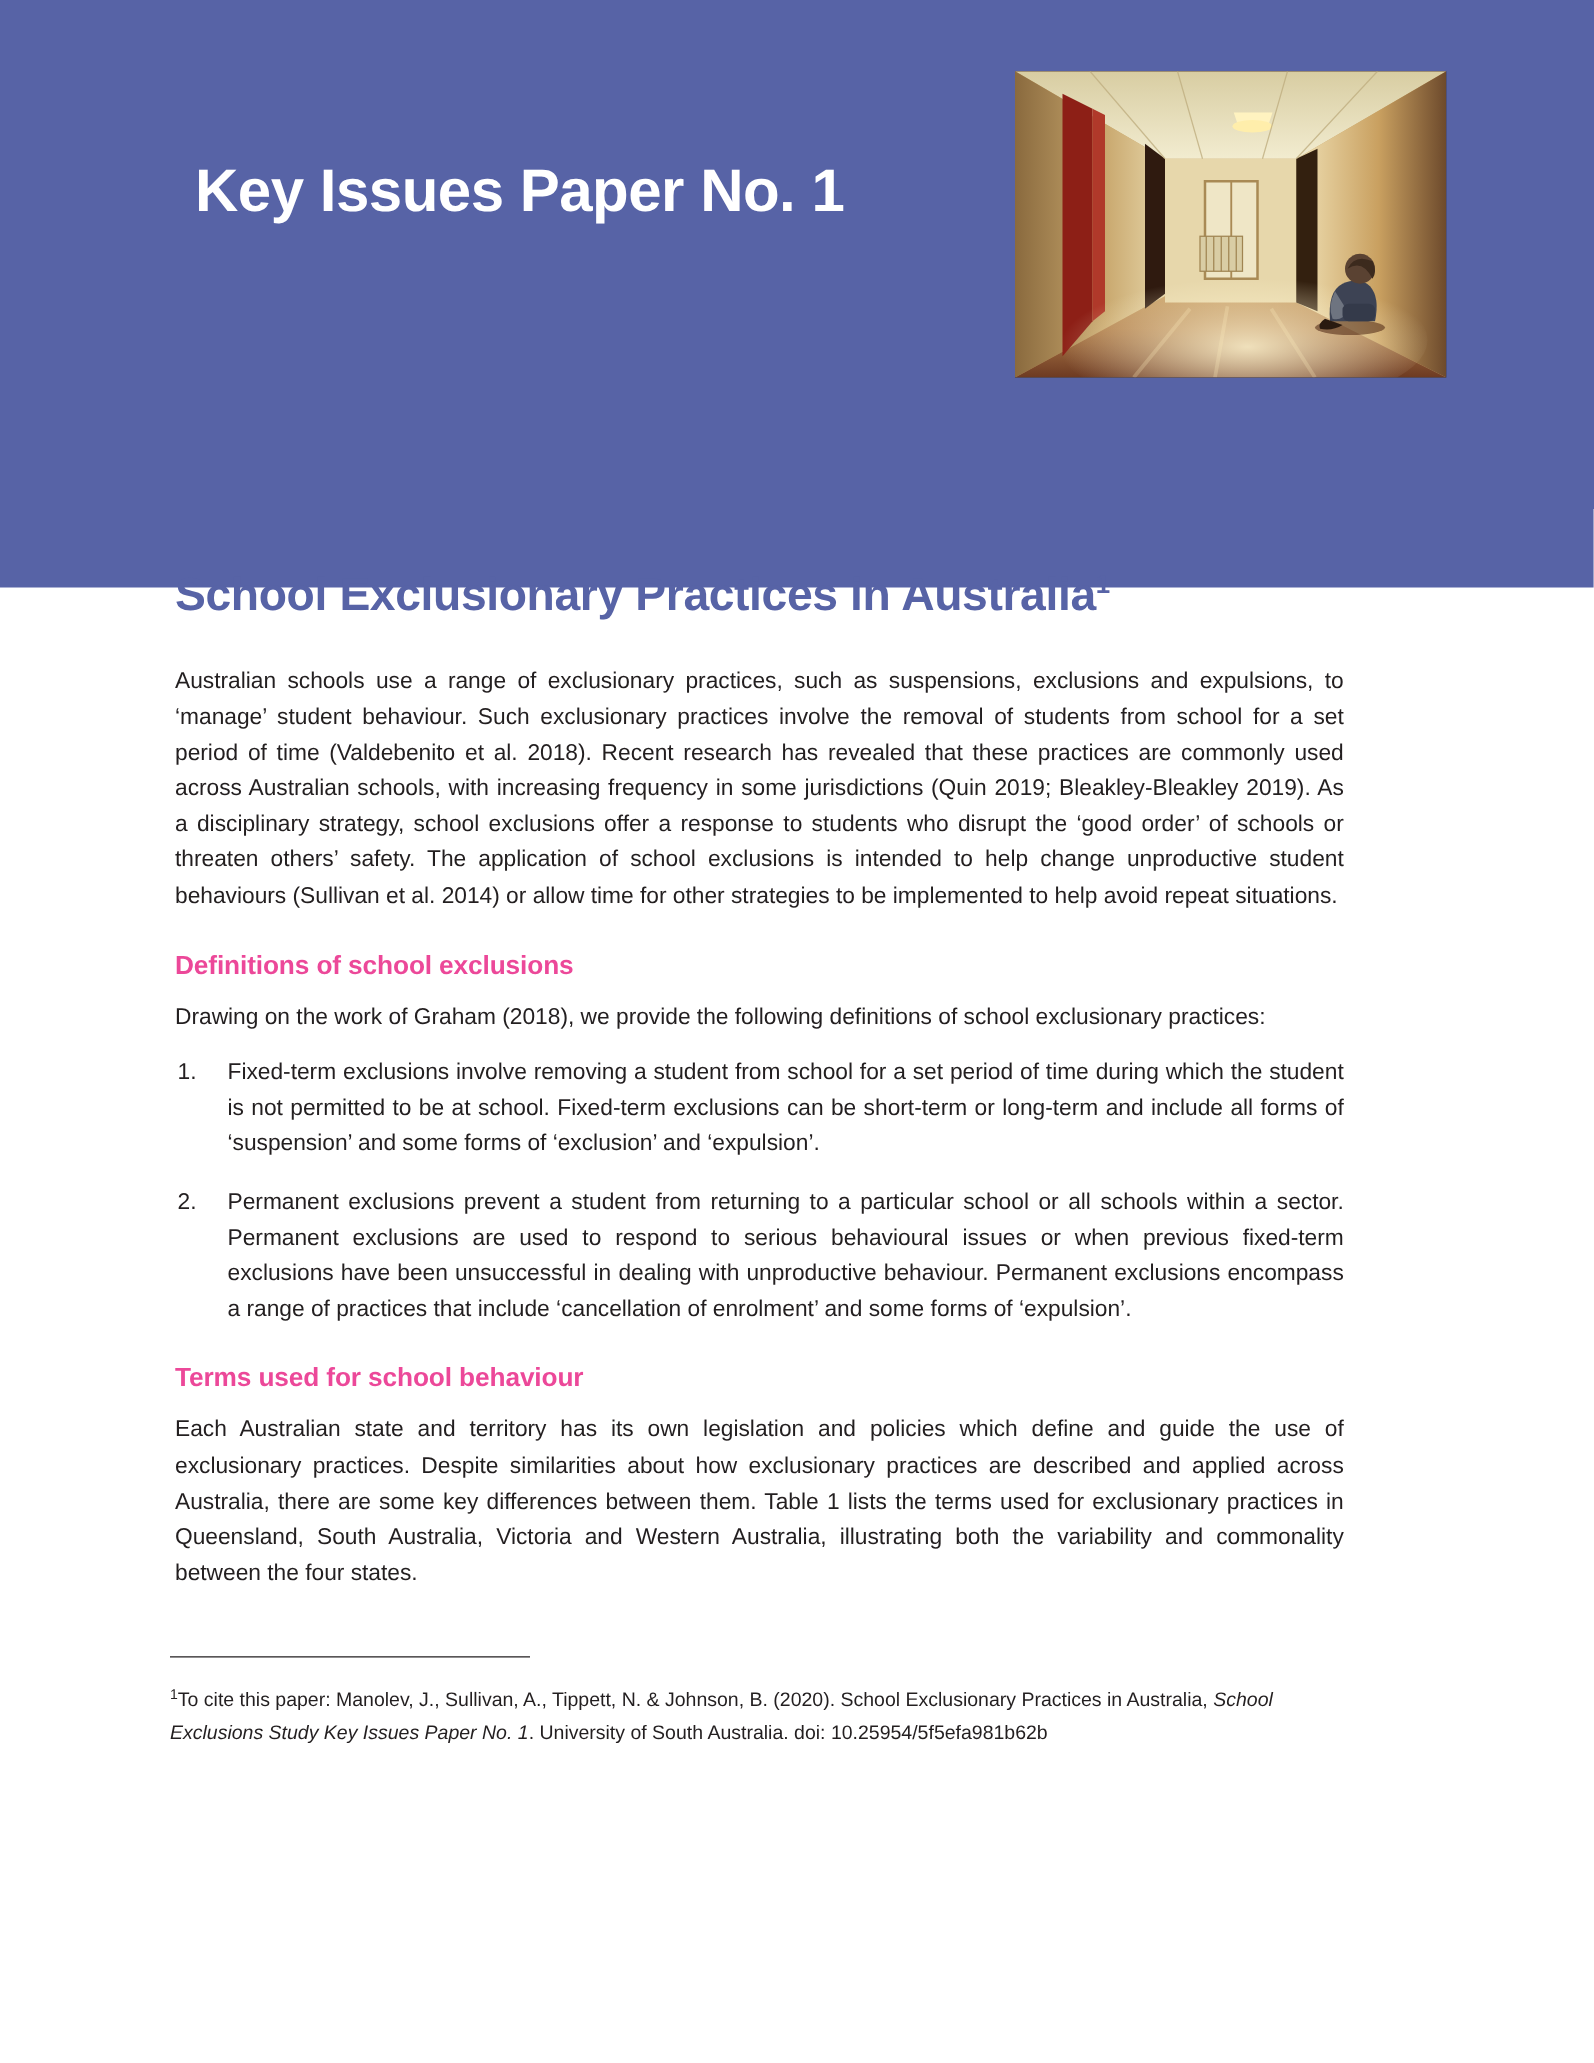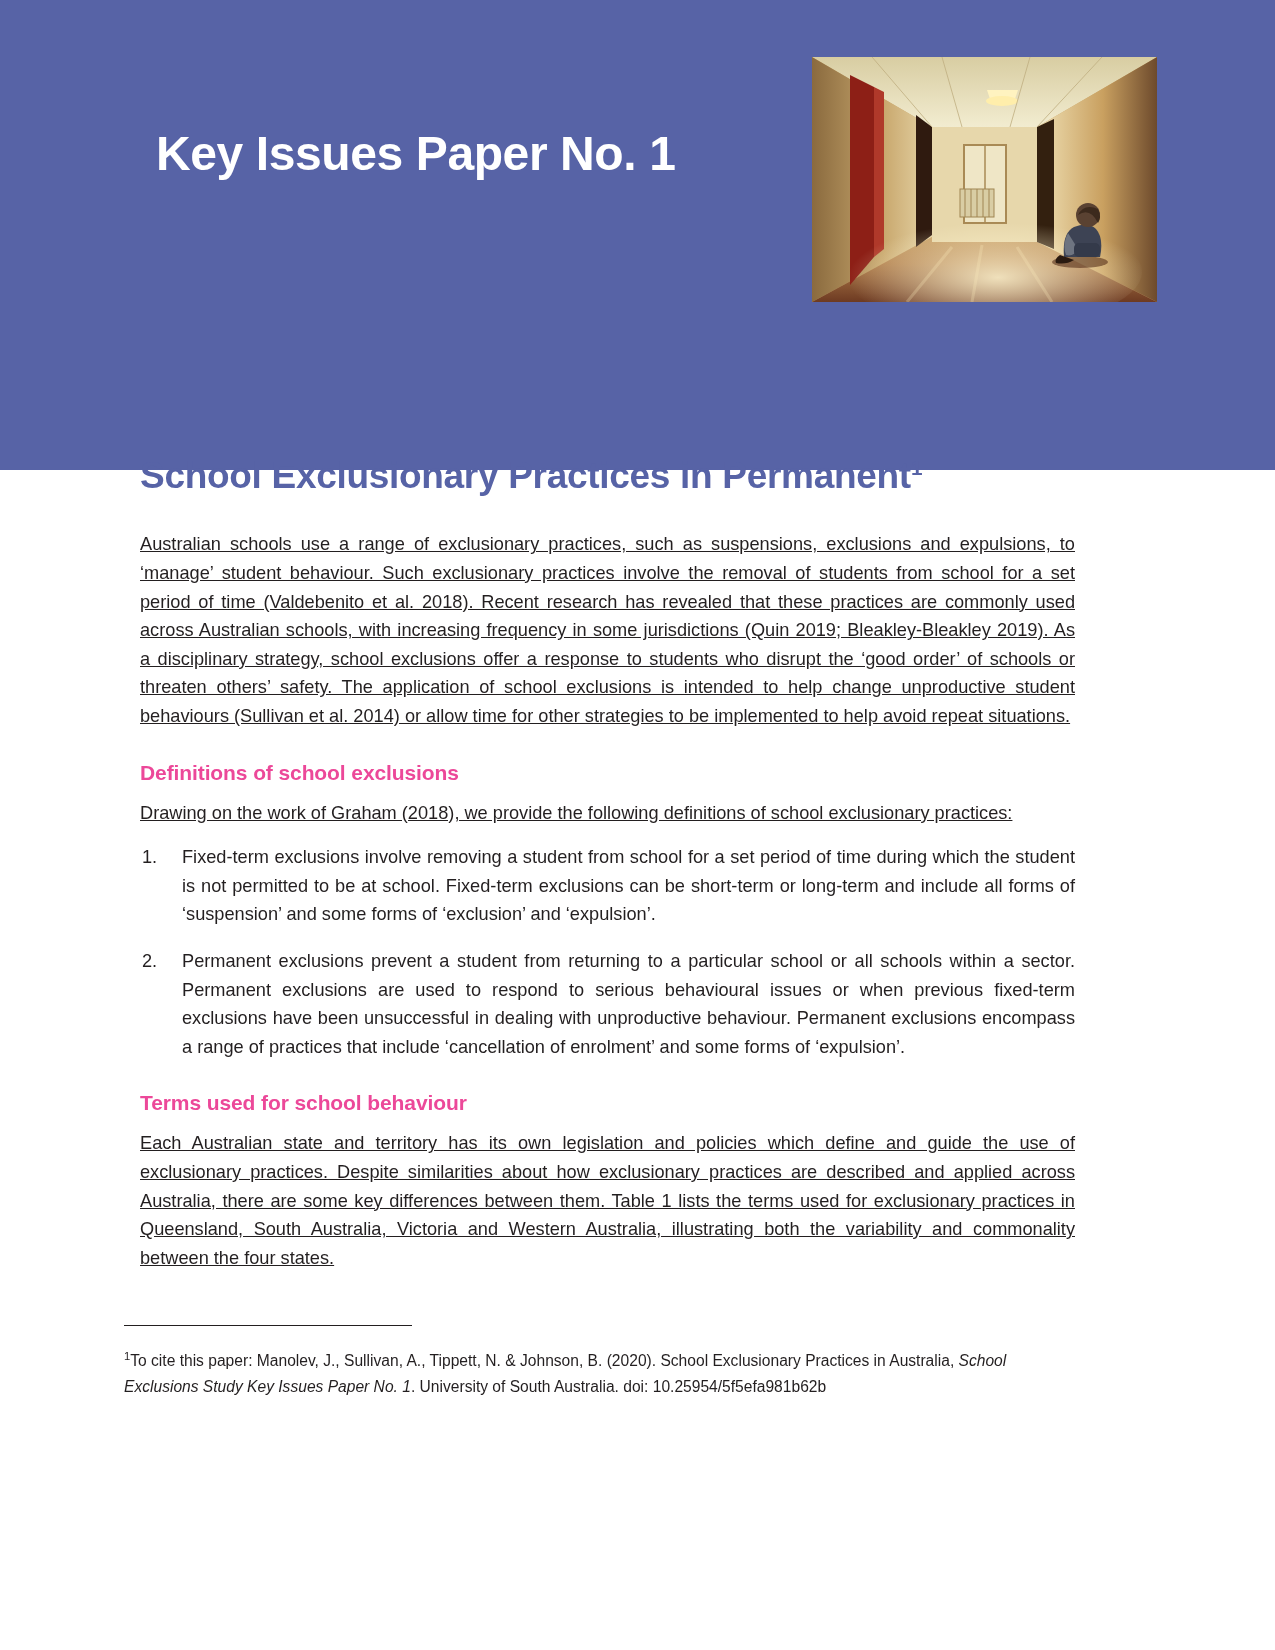--- a/index.html
+++ b/index.html
@@ -78,21 +78,20 @@
     color: #ec4899;
     letter-spacing: -0.1px;
   }
 
   p.body-par {
     margin: 0 0 18px 0;
     font-size: 18.2px;
     line-height: 28.6px;
     text-align: justify;
     color: #231f20;
-    text-decoration: underline;
   }
   p.body-par.tight { margin-bottom: 12px; }
 
   ol.def-list {
     margin: 16px 0 6px 0;
     padding: 0;
     list-style: none;
     counter-reset: defitem;
   }
   ol.def-list li {
@@ -109,21 +108,21 @@
     top: 0;
     width: 30px;
     font-size: 18.2px;
     color: #231f20;
   }
   ol.def-list li b { font-weight: normal; }
 
   
   .footnote-area {
     position: absolute;
-    left: 124px;
+    left: 136px;
     top: 1325px;
     width: 935px;
   }
   .footnote-rule {
     width: 288px;
     height: 1px;
     background: #231f20;
     margin: 0 0 22px 0;
   }
   .footnote-text {
@@ -232,21 +231,21 @@
       <rect x="262" y="186" width="26" height="14" rx="5" fill="#343a4a"></rect>
     </g>
 
     <rect x="0" y="0" width="345" height="245" fill="none"></rect>
   </svg>
 </div>
 
 <div class="content">
 
   <h1 class="doc-title">
-    <span>School Exclusionary Practices in Permanent</span><sup>1</sup>
+    <span>School Exclusionary Practices in Australia</span><sup>1</sup>
   </h1>
 
   <p class="body-par">Australian schools use a range of exclusionary practices, such as suspensions, exclusions and expulsions, to ‘manage’ student behaviour. Such exclusionary practices involve the removal of students from school for a set period of time (Valdebenito et al. 2018). Recent research has revealed that these practices are commonly used across Australian schools, with increasing frequency in some jurisdictions (Quin 2019; Bleakley-Bleakley 2019). As a disciplinary strategy, school exclusions offer a response to students who disrupt the ‘good order’ of schools or threaten others’ safety. The application of school exclusions is intended to help change unproductive student behaviours (Sullivan et al. 2014) or allow time for other strategies to be implemented to help avoid repeat situations.</p>
 
   <h2 class="section-head">Definitions of school exclusions</h2>
 
   <p class="body-par tight">Drawing on the work of Graham (2018), we provide the following definitions of school exclusionary practices:</p>
 
   <ol class="def-list">
     <li>

